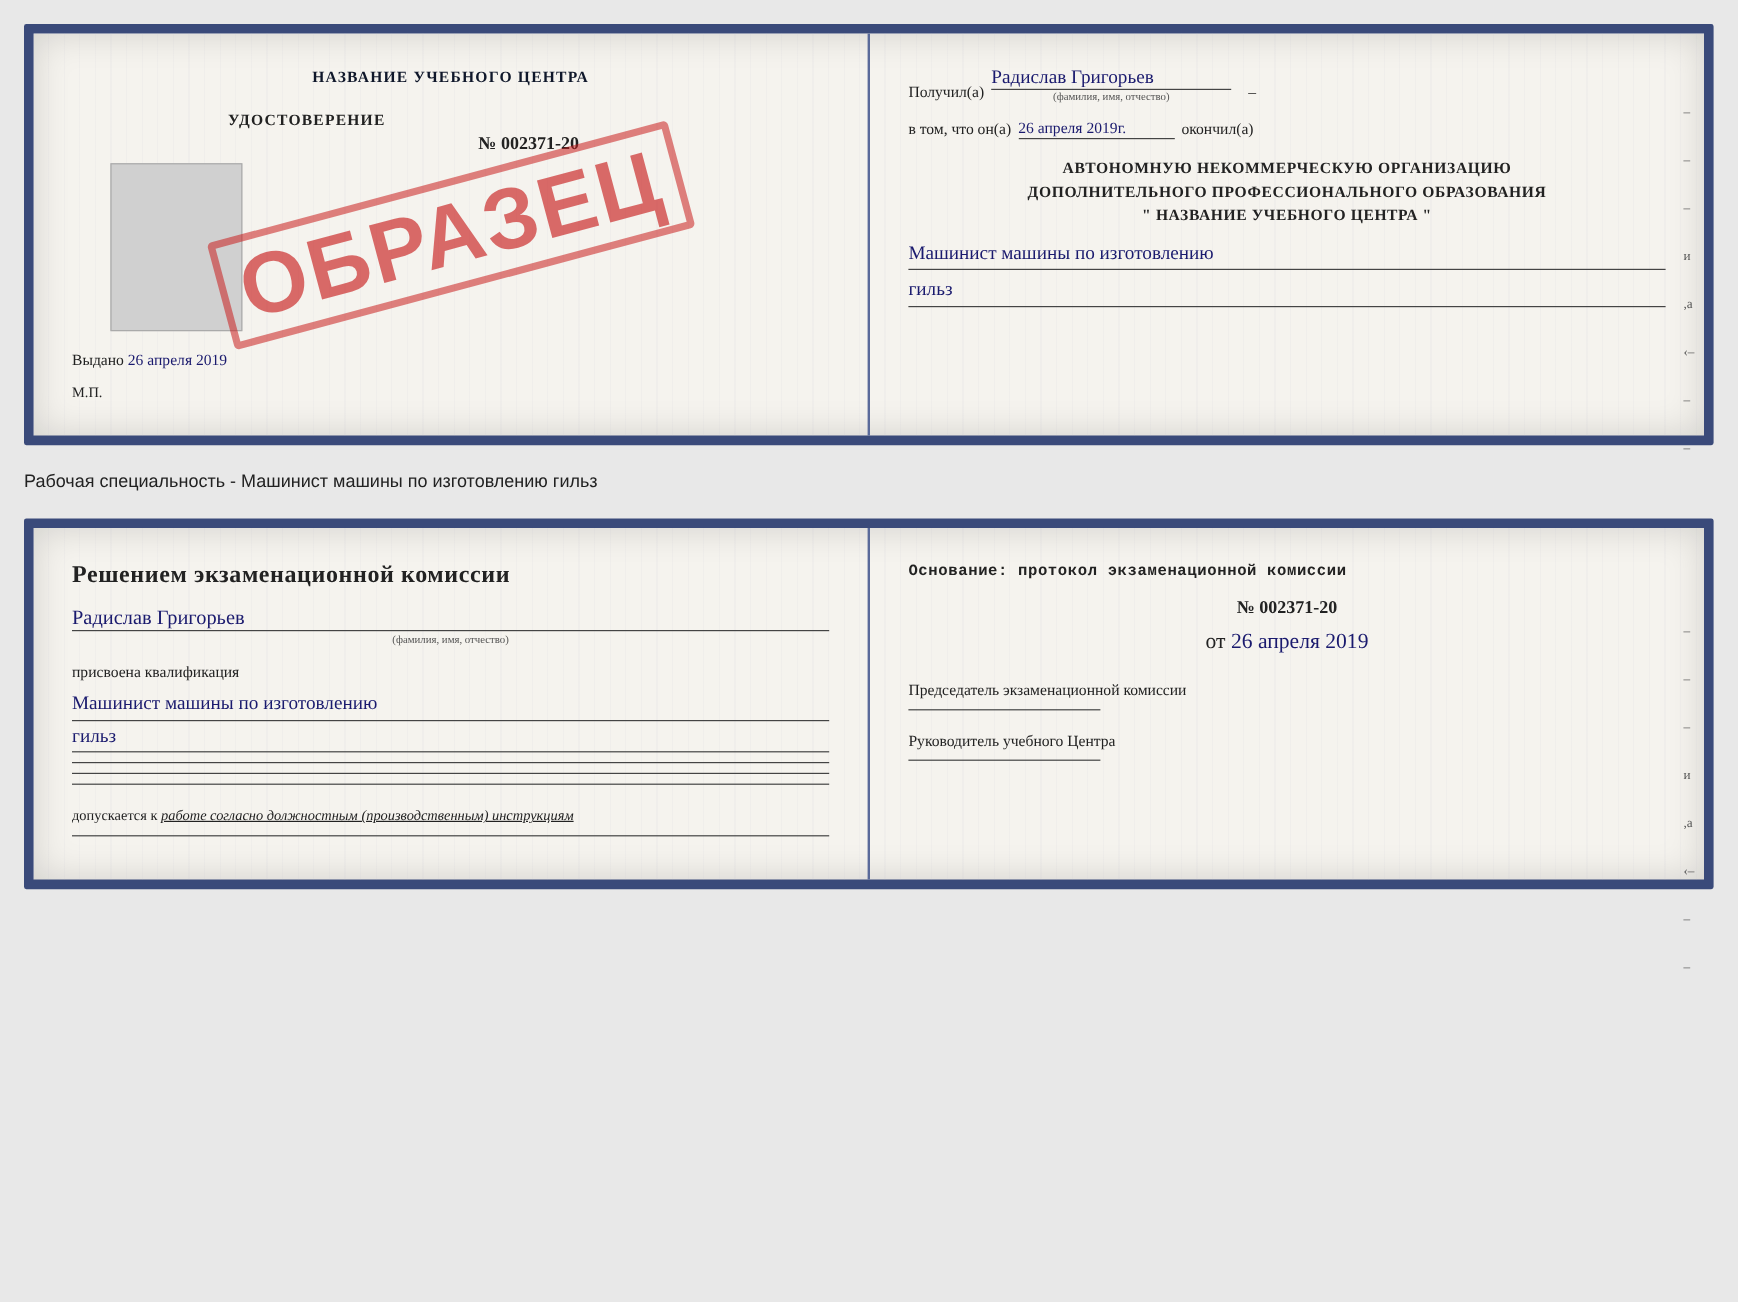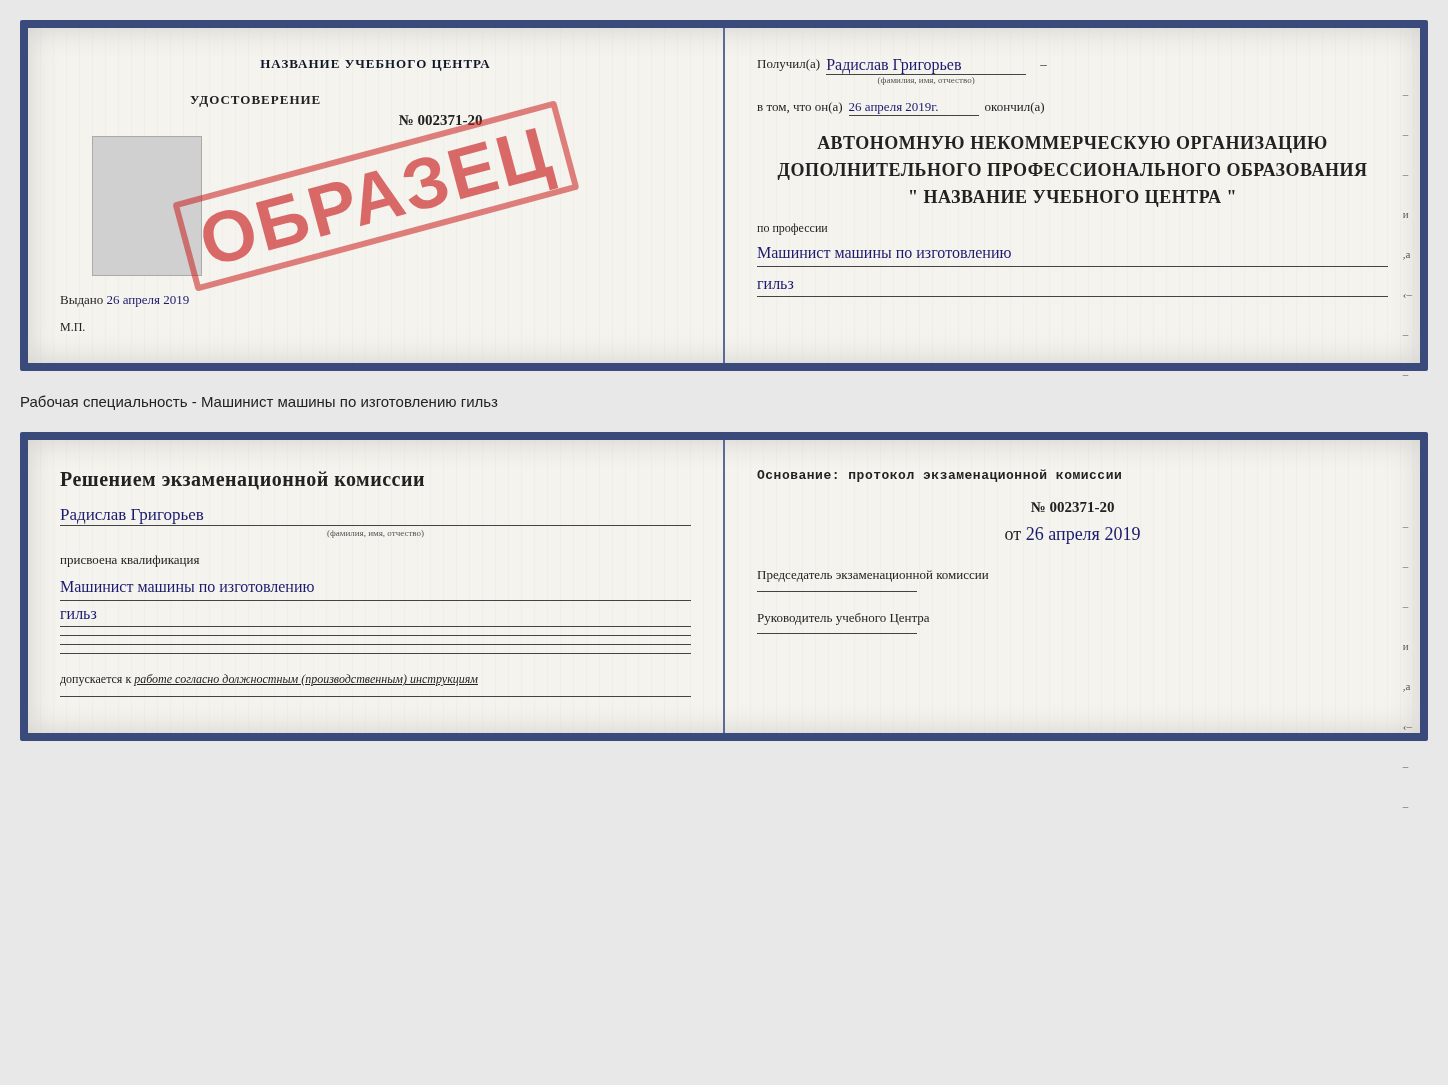--- a/index.html
+++ b/index.html
@@ -114,37 +114,37 @@
       border-radius: 4px;
       pointer-events: none;
       z-index: 10;
       white-space: nowrap;
       line-height: 1;
     }
 
     
     .right-line {
       display: flex;
-      align-items: flex-start;
+      align-items: flex-end;
       gap: 6px;
       margin-bottom: 14px;
       font-size: 13px;
       color: #222;
     }
 
     .right-line .handwritten {
       font-family: 'Segoe Script', cursive;
       font-size: 15px;
       color: #1a1a6e;
       border-bottom: 1px solid #444;
       min-width: 200px;
     }
 
     .right-block-text {
-      font-size: 18px;
+      font-size: 13px;
       font-weight: bold;
       text-align: center;
       line-height: 1.5;
       margin: 14px 0 10px;
       color: #222;
       letter-spacing: 0.5px;
       font-family: Liberation Serif, serif;
     }
 
     .profession-label {
@@ -384,21 +384,20 @@
           <span class="handwritten" style="font-family:'Segoe Script',cursive;font-size:13px;color:#1a1a6e;border-bottom:1px solid #444;min-width:130px;display:inline-block;">26 апреля 2019г.</span>
           <span>окончил(а)</span>
         </div>
 
         <div class="right-block-text">
           <div>АВТОНОМНУЮ НЕКОММЕРЧЕСКУЮ ОРГАНИЗАЦИЮ</div>
           <div>ДОПОЛНИТЕЛЬНОГО ПРОФЕССИОНАЛЬНОГО ОБРАЗОВАНИЯ</div>
           <div>"  НАЗВАНИЕ УЧЕБНОГО ЦЕНТРА  "</div>
         </div>
 
-        <div class="profession-label">по профессии</div>
         <span class="profession-handwritten">
           <span>Машинист машины по изготовлению</span>
         </span>
         <span class="profession-handwritten">
           <span>гильз</span>
         </span>
       </div>
 
       <div class="right-side-marks">
         <span>–</span>

